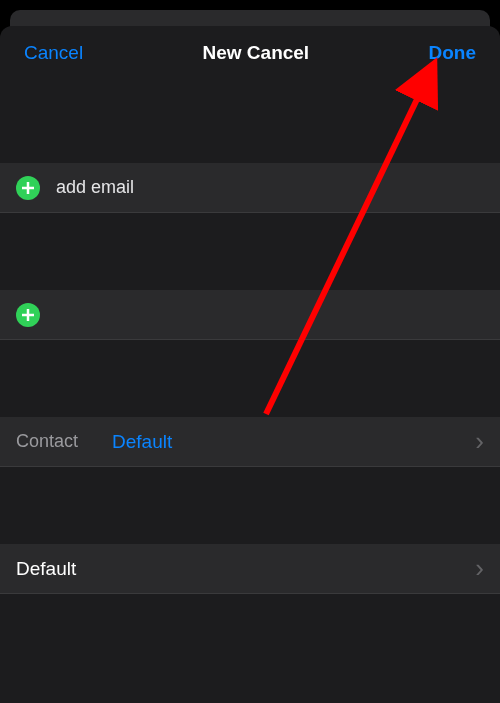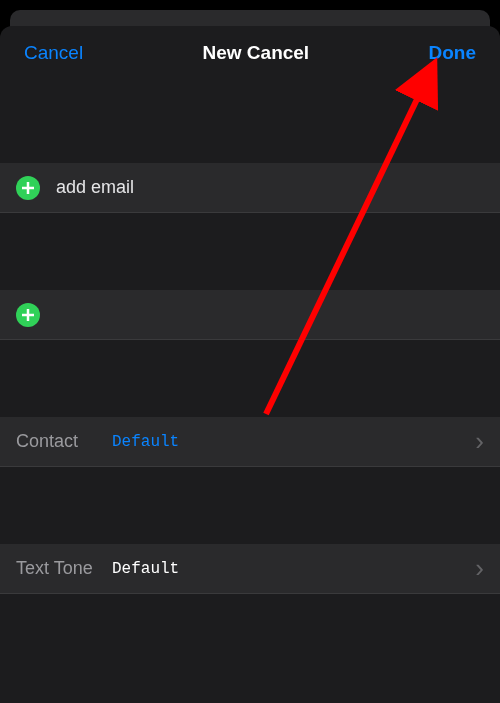--- a/index.html
+++ b/index.html
@@ -11,21 +11,21 @@
   .h-btn.done { font-weight: 600; }
   .h-title { color: #fff; font-size: 19px; font-weight: 600; }
   .gap { height: 58px; background: #1c1c1e; }
   .gap2 { height: 52px; background: #1c1c1e; }
   .row { min-height: 50px; display: flex; align-items: center; padding: 0 16px; background: #2a2a2c; border-bottom: 1px solid #3a3a3c; margin-top: 25px; }
   .row:last-child { border-bottom: none; }
   .plus { width: 24px; height: 24px; border-radius: 50%; background: #30d158; display: flex; align-items: center; justify-content: center; margin-right: 16px; flex-shrink: 0; }
   .plus svg { stroke: #fff; stroke-width: 2.5; }
   .row-text { color: #e5e5e7; font-size: 18px; }
   .kv-label { color: #9a9a9e; font-size: 18px; min-width: 96px; }
-  .kv-value { font-size: 16px; flex: 1; font-family: Liberation Mono, monospace; }
+  .kv-value { font-size: 19px; flex: 1; }
   .kv-value.blue { color: #0a84ff; }
   .kv-value.white { color: #fff; }
   .chev { color: #636366; font-size: 26px; font-weight: 300; padding-left: 8px; }
   .arrow { position: absolute; top: 54px; left: 246px; width: 210px; height: 370px; pointer-events: none; z-index: 50; }
 </style>
 </head>
 <body>
 
 <div class="behind"></div>
 
@@ -64,21 +64,20 @@
 
   <div class="row">
     <span class="kv-label">Contact</span>
     <span class="kv-value blue">Default</span>
     <span class="chev">›</span>
   </div>
 
   <div class="gap2"></div>
 
   <div class="row">
-    <span class="kv-label">Text Tone</span>
     <span class="kv-value white">Default</span>
     <span class="chev">›</span>
   </div>
 
   <div class="gap2"></div>
 
 
   <div style="height:20px;background:#1c1c1e"></div>
 </div>
 

